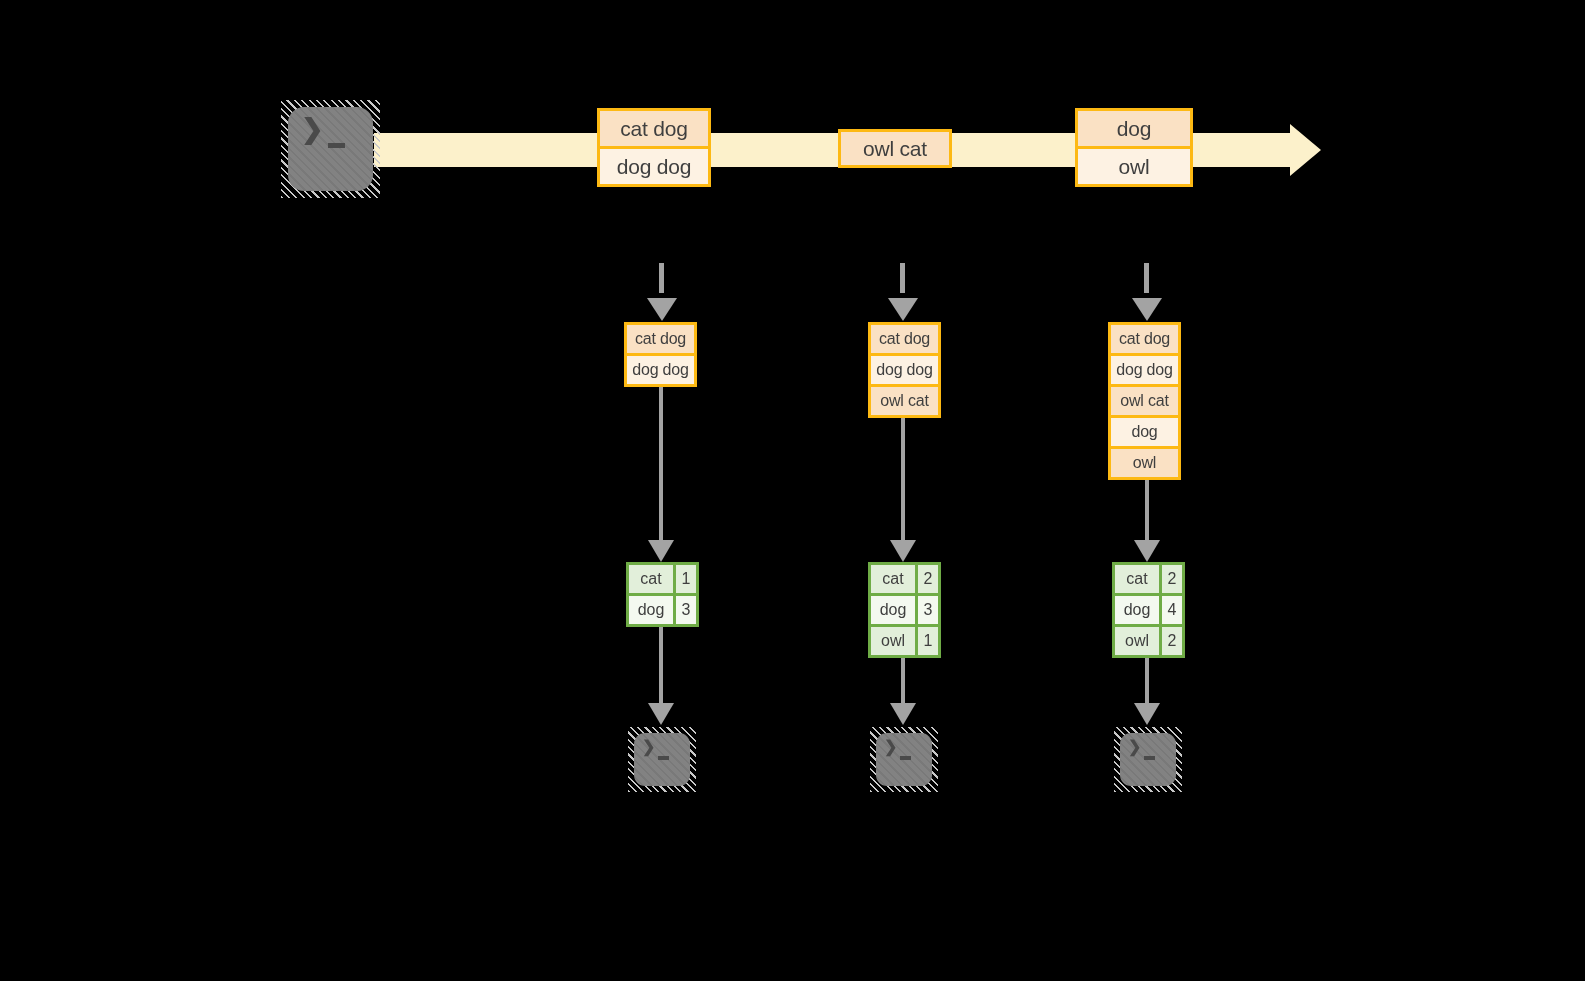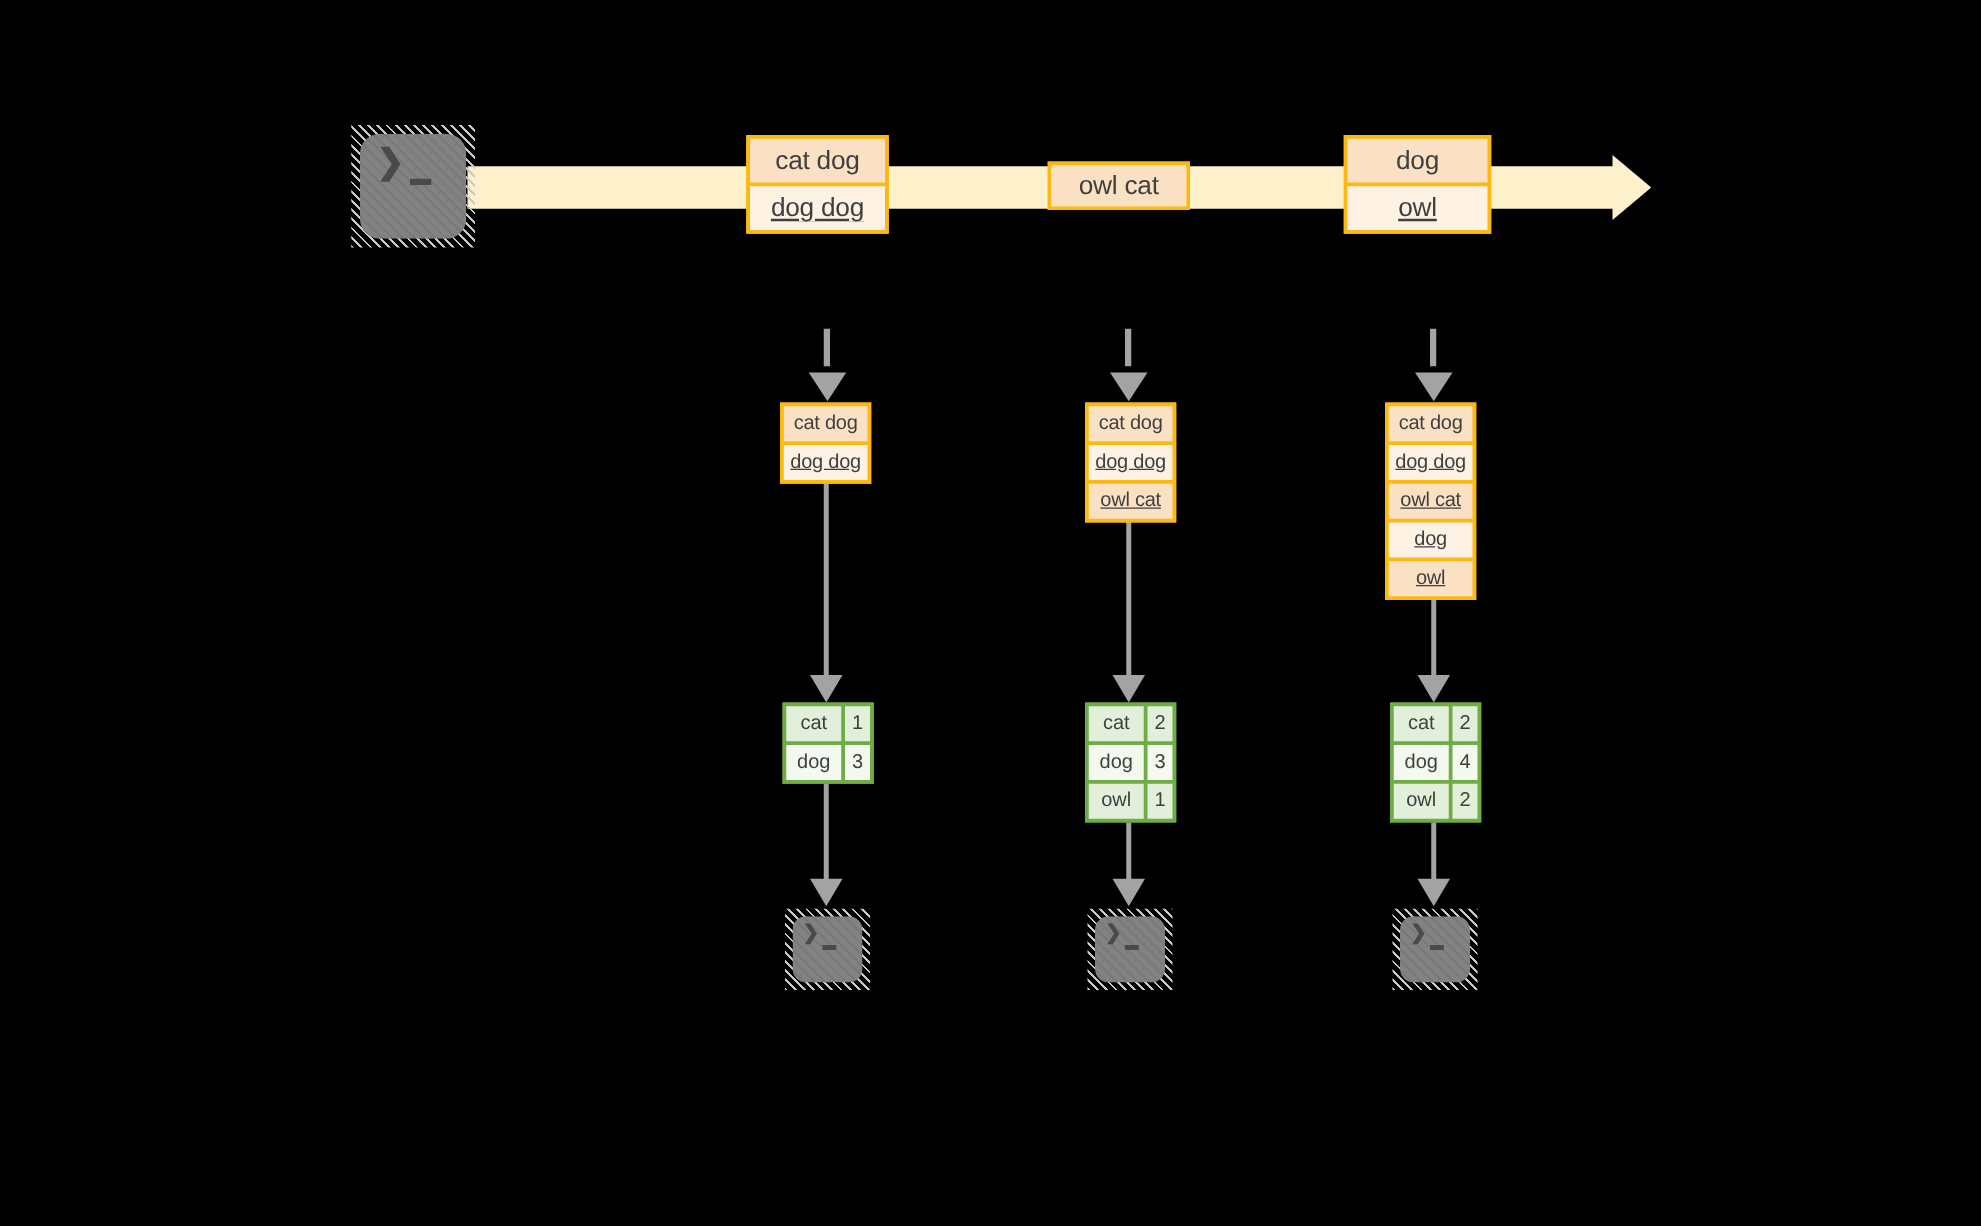--- a/index.html
+++ b/index.html
@@ -19,21 +19,21 @@
 
   
   .gold-box{
     box-sizing:border-box;border:3px solid #FDB913;background:#FDB913;
     display:flex;flex-direction:column;z-index:5;
   }
   .gold-box .grow{
     display:flex;align-items:center;justify-content:center;
     letter-spacing:-0.2px;
   }
-  .gold-box .grow + .grow{margin-top:3px;text-decoration:underline;}
+  .gold-box .grow + .grow{margin-top:3px;}
   .fill-a{background:#FAE1C4;}
   .fill-b{background:#FDF2E3;}
   .evt-row{height:35px;font-size:21px;}
   .evt-row-1{height:33px;font-size:21px;}
   .state-row{height:28px;font-size:16px;}
 
   
   .green-table{
     box-sizing:border-box;border:3px solid #6FAC46;background:#6FAC46;
     display:flex;flex-direction:column;z-index:5;

